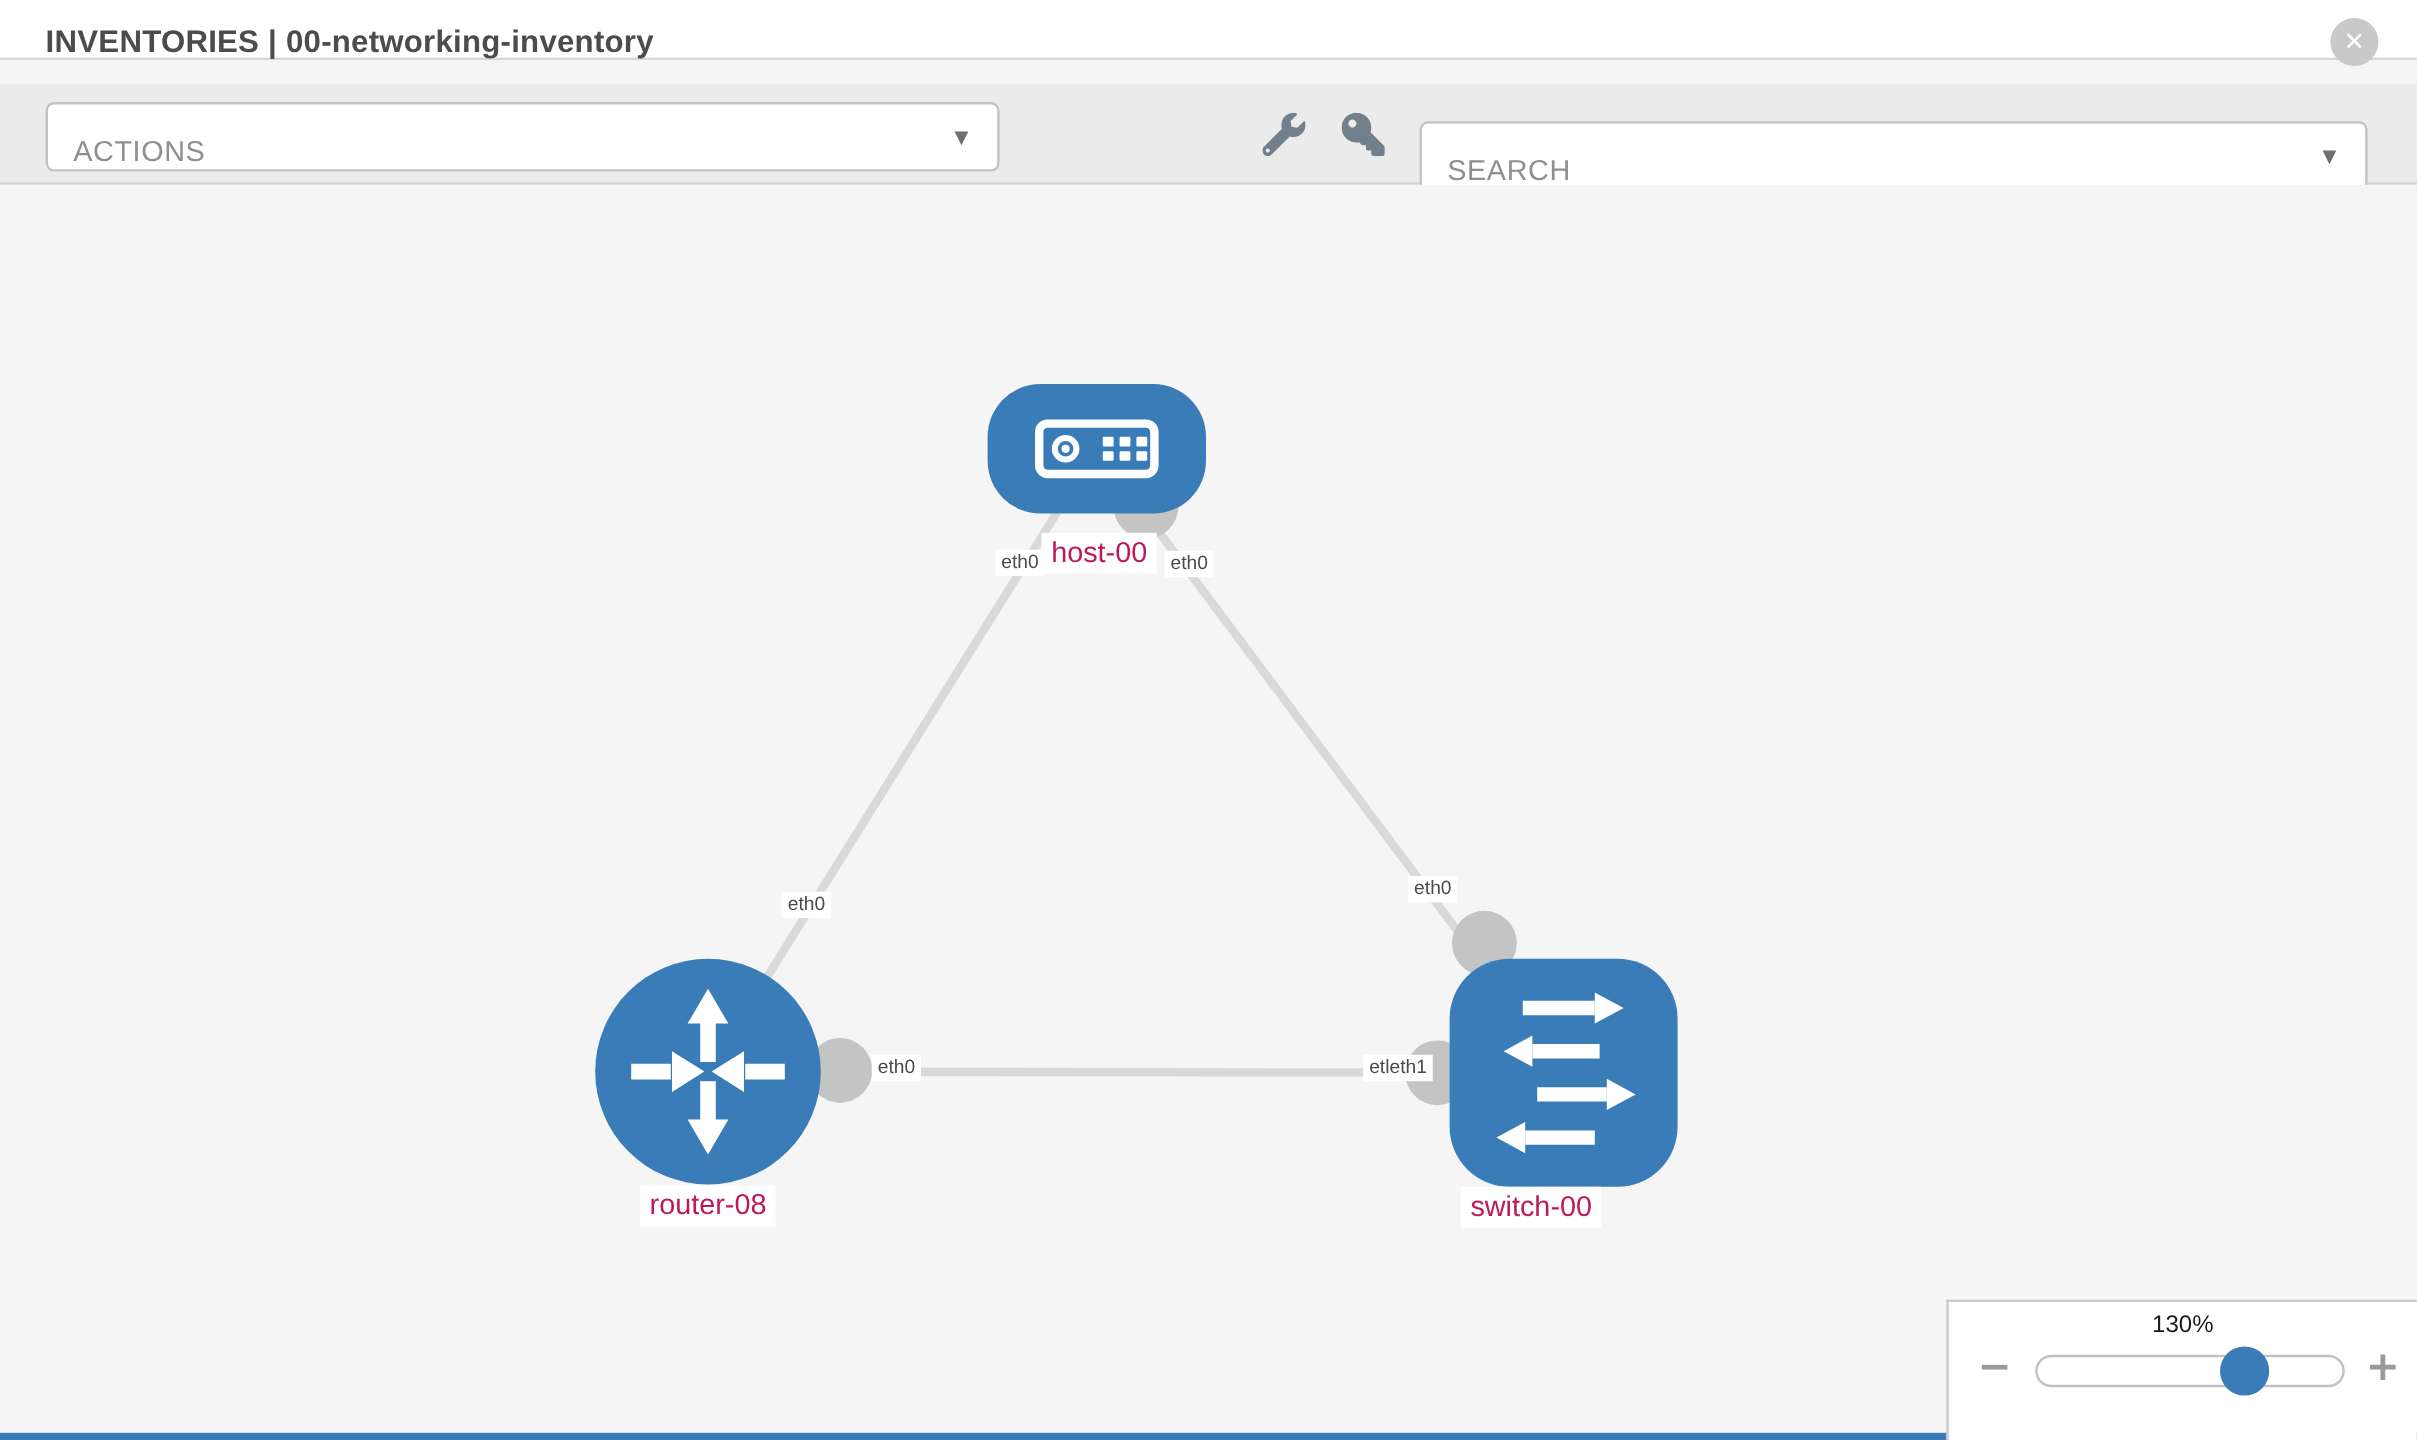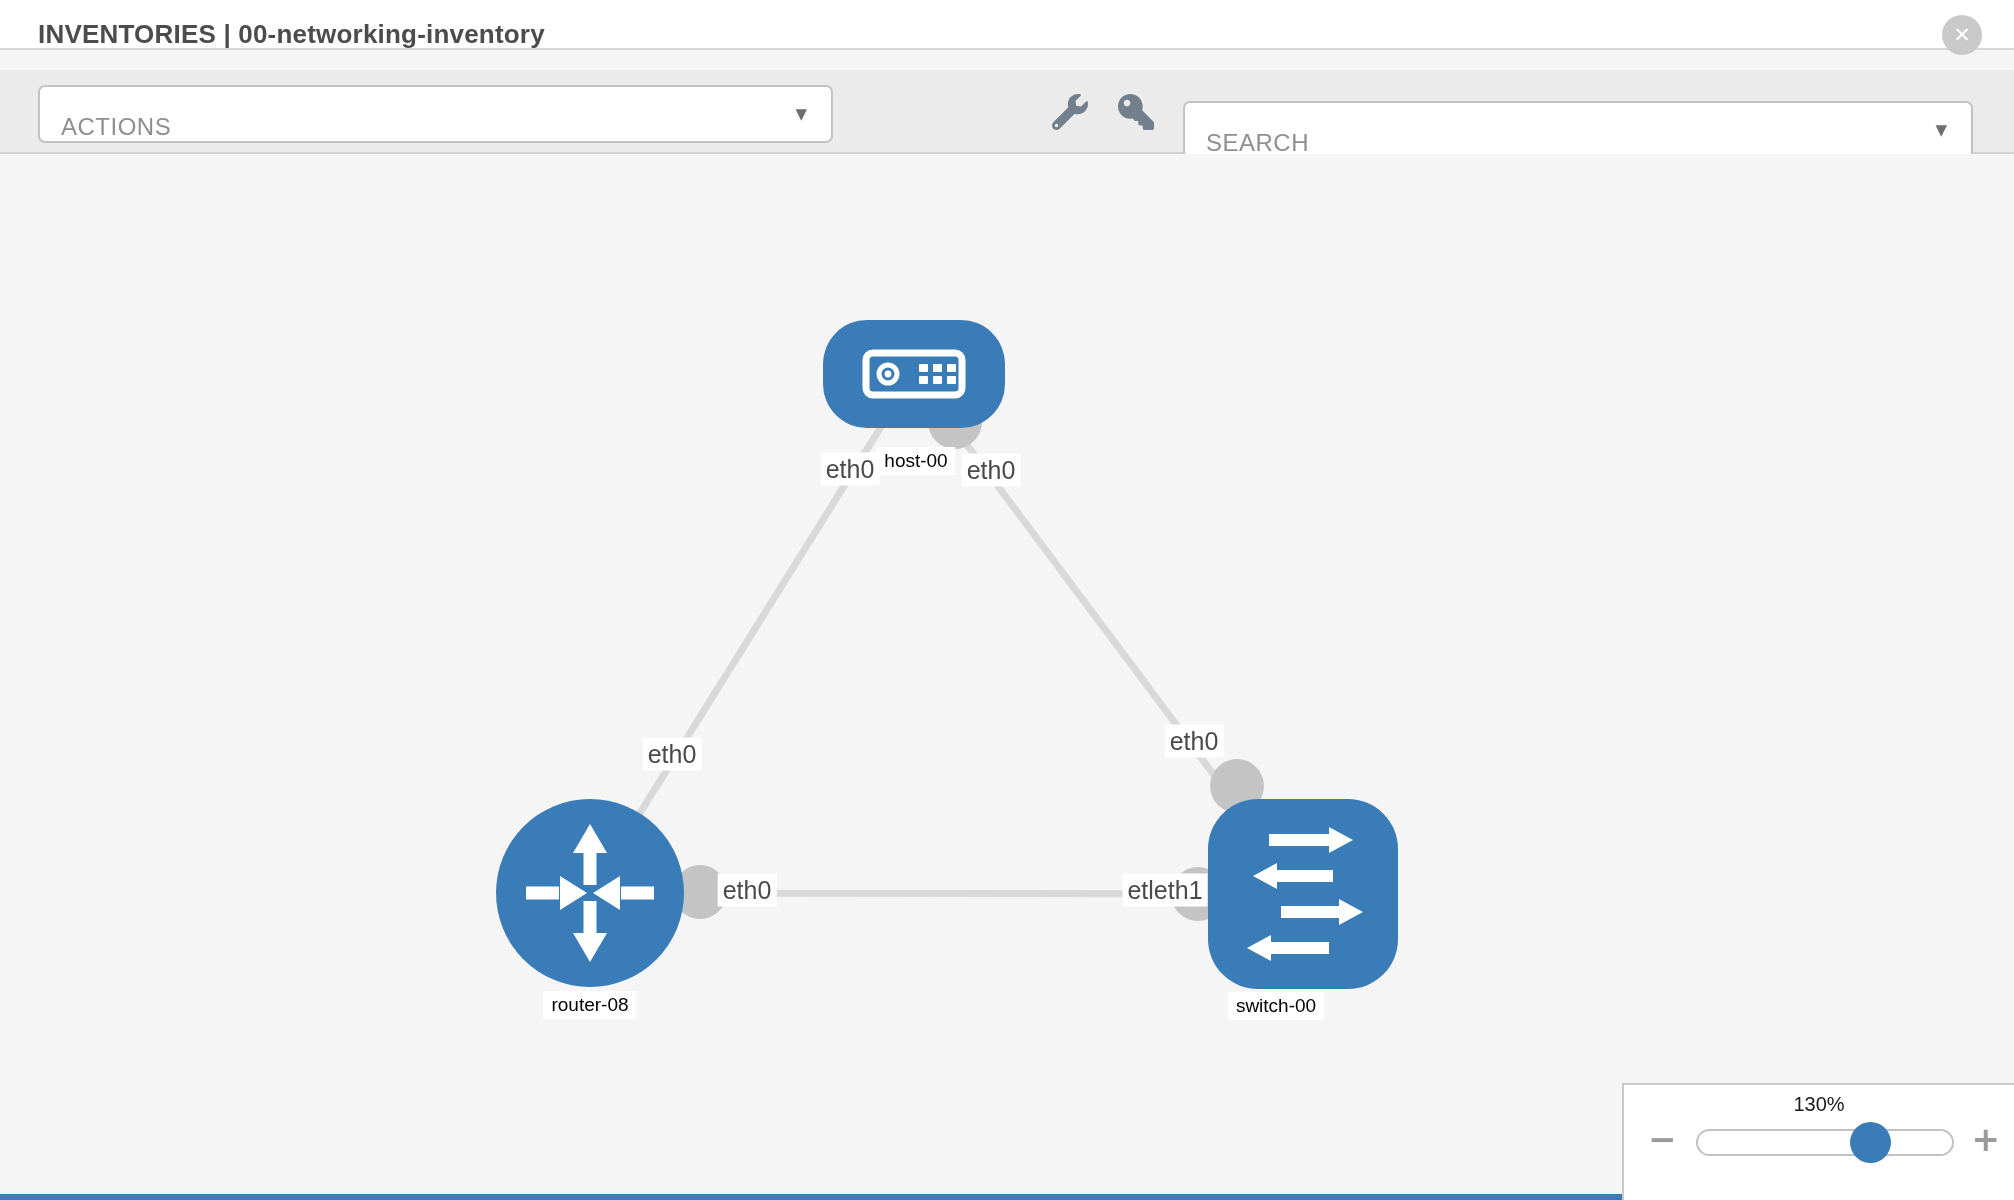--- a/index.html
+++ b/index.html
@@ -47,22 +47,22 @@
   
   .canvas{
     position:absolute;left:0;top:154px;width:2014px;height:1046px;
     background:#f5f5f5;overflow:hidden;
   }
   .graph-svg{position:absolute;left:0;top:0;}
   .net-label{
     position:absolute;transform:translate(-50%,-50%);
     background:#ffffff;color:#4a4a4a;white-space:nowrap;
   }
-  .node-label{font-size:19px;padding:3px 8px;color:#000000;}
-  .if-label{font-size:25px;padding:2px 5px;}
+  .node-label{font-size:24px;padding:3px 8px;color:#be185d;}
+  .if-label{font-size:16px;padding:2px 5px;}
   
   .footer-strip{
     position:absolute;left:0;bottom:0;width:2014px;height:6px;background:#3a7cb8;
   }
   
   .zoom-panel{
     position:absolute;right:0;bottom:0;width:392px;height:117px;
     background:#ffffff;border-top:2px solid #c9c9c9;border-left:2px solid #c9c9c9;
     box-sizing:border-box;z-index:5;
   }

